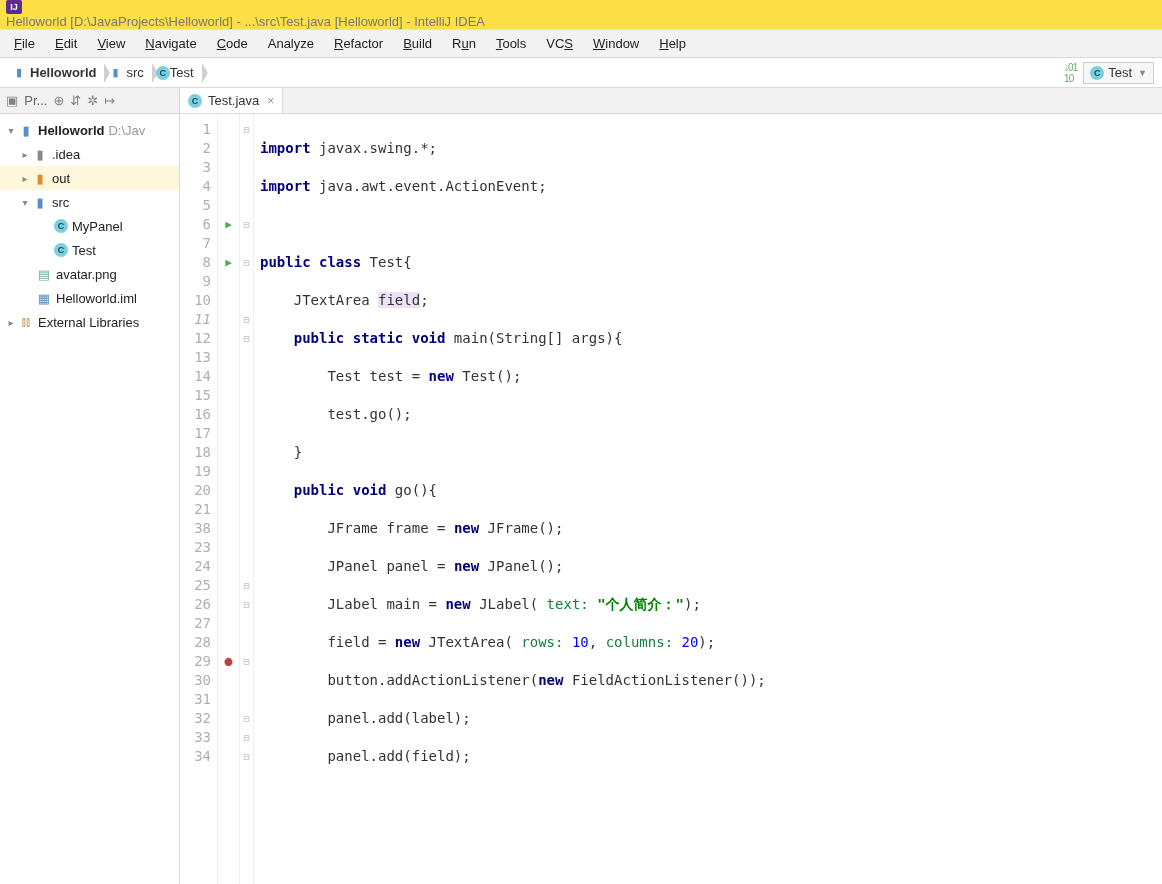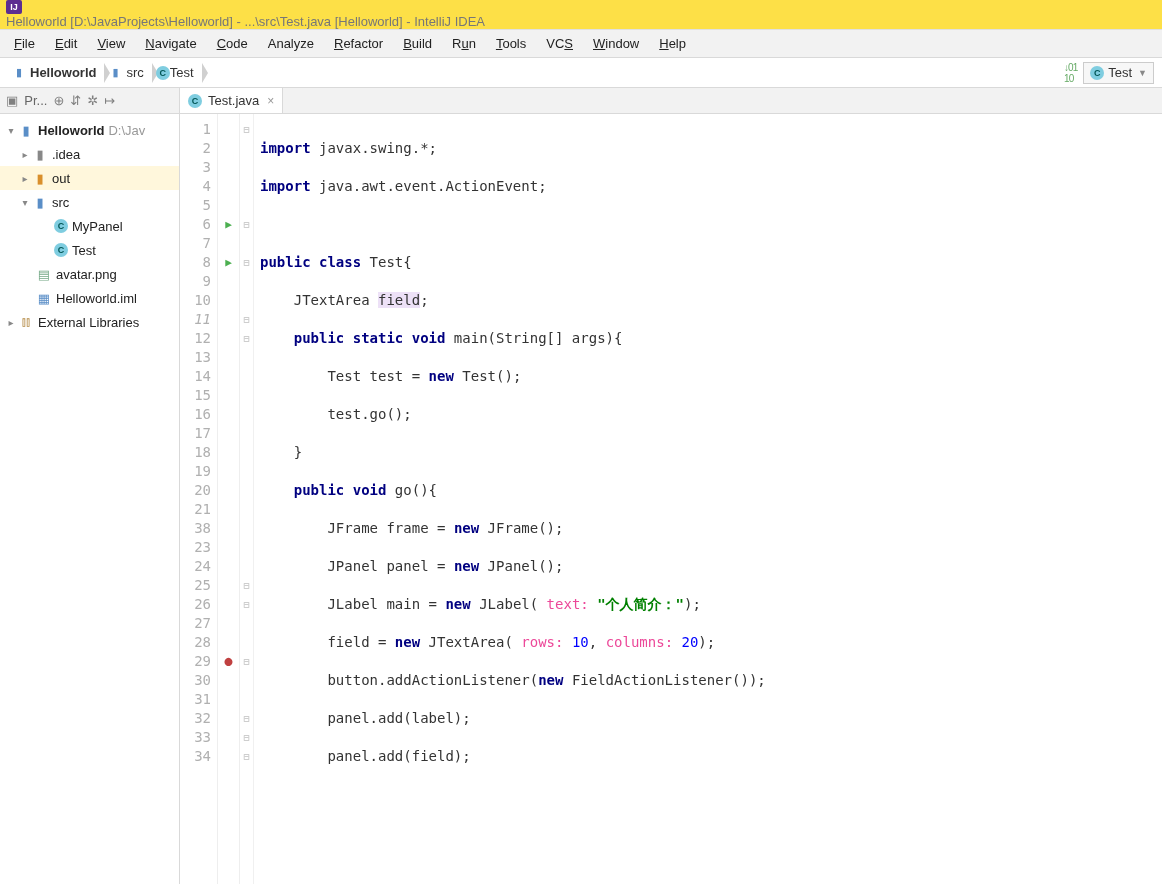--- a/index.html
+++ b/index.html
@@ -186,21 +186,21 @@
   .code {
     flex: 1;
     padding: 6px 0 0 6px;
     white-space: pre;
     color: #333;
   }
   .code-line { height: 19px; }
   .tok-kw { color: #000080; font-weight: bold; }
   .tok-str { color: #008000; font-weight: bold; }
   .tok-num { color: #0000ff; }
-  .tok-hint { color: #ec4899; }
+  .tok-hint { color: #15803d; }
   .tok-field { background: #ede1f7; }
   
   .icon-sm {
     display: inline-flex; width: 14px; height: 14px; align-items: center; justify-content: center;
     font-size: 11px;
   }
   .folder-blue { color: #5a8ec7; }
   .folder-orange { color: #d98f2b; }
   .class-icon {
     display: inline-flex; width: 14px; height: 14px; border-radius: 50%;

